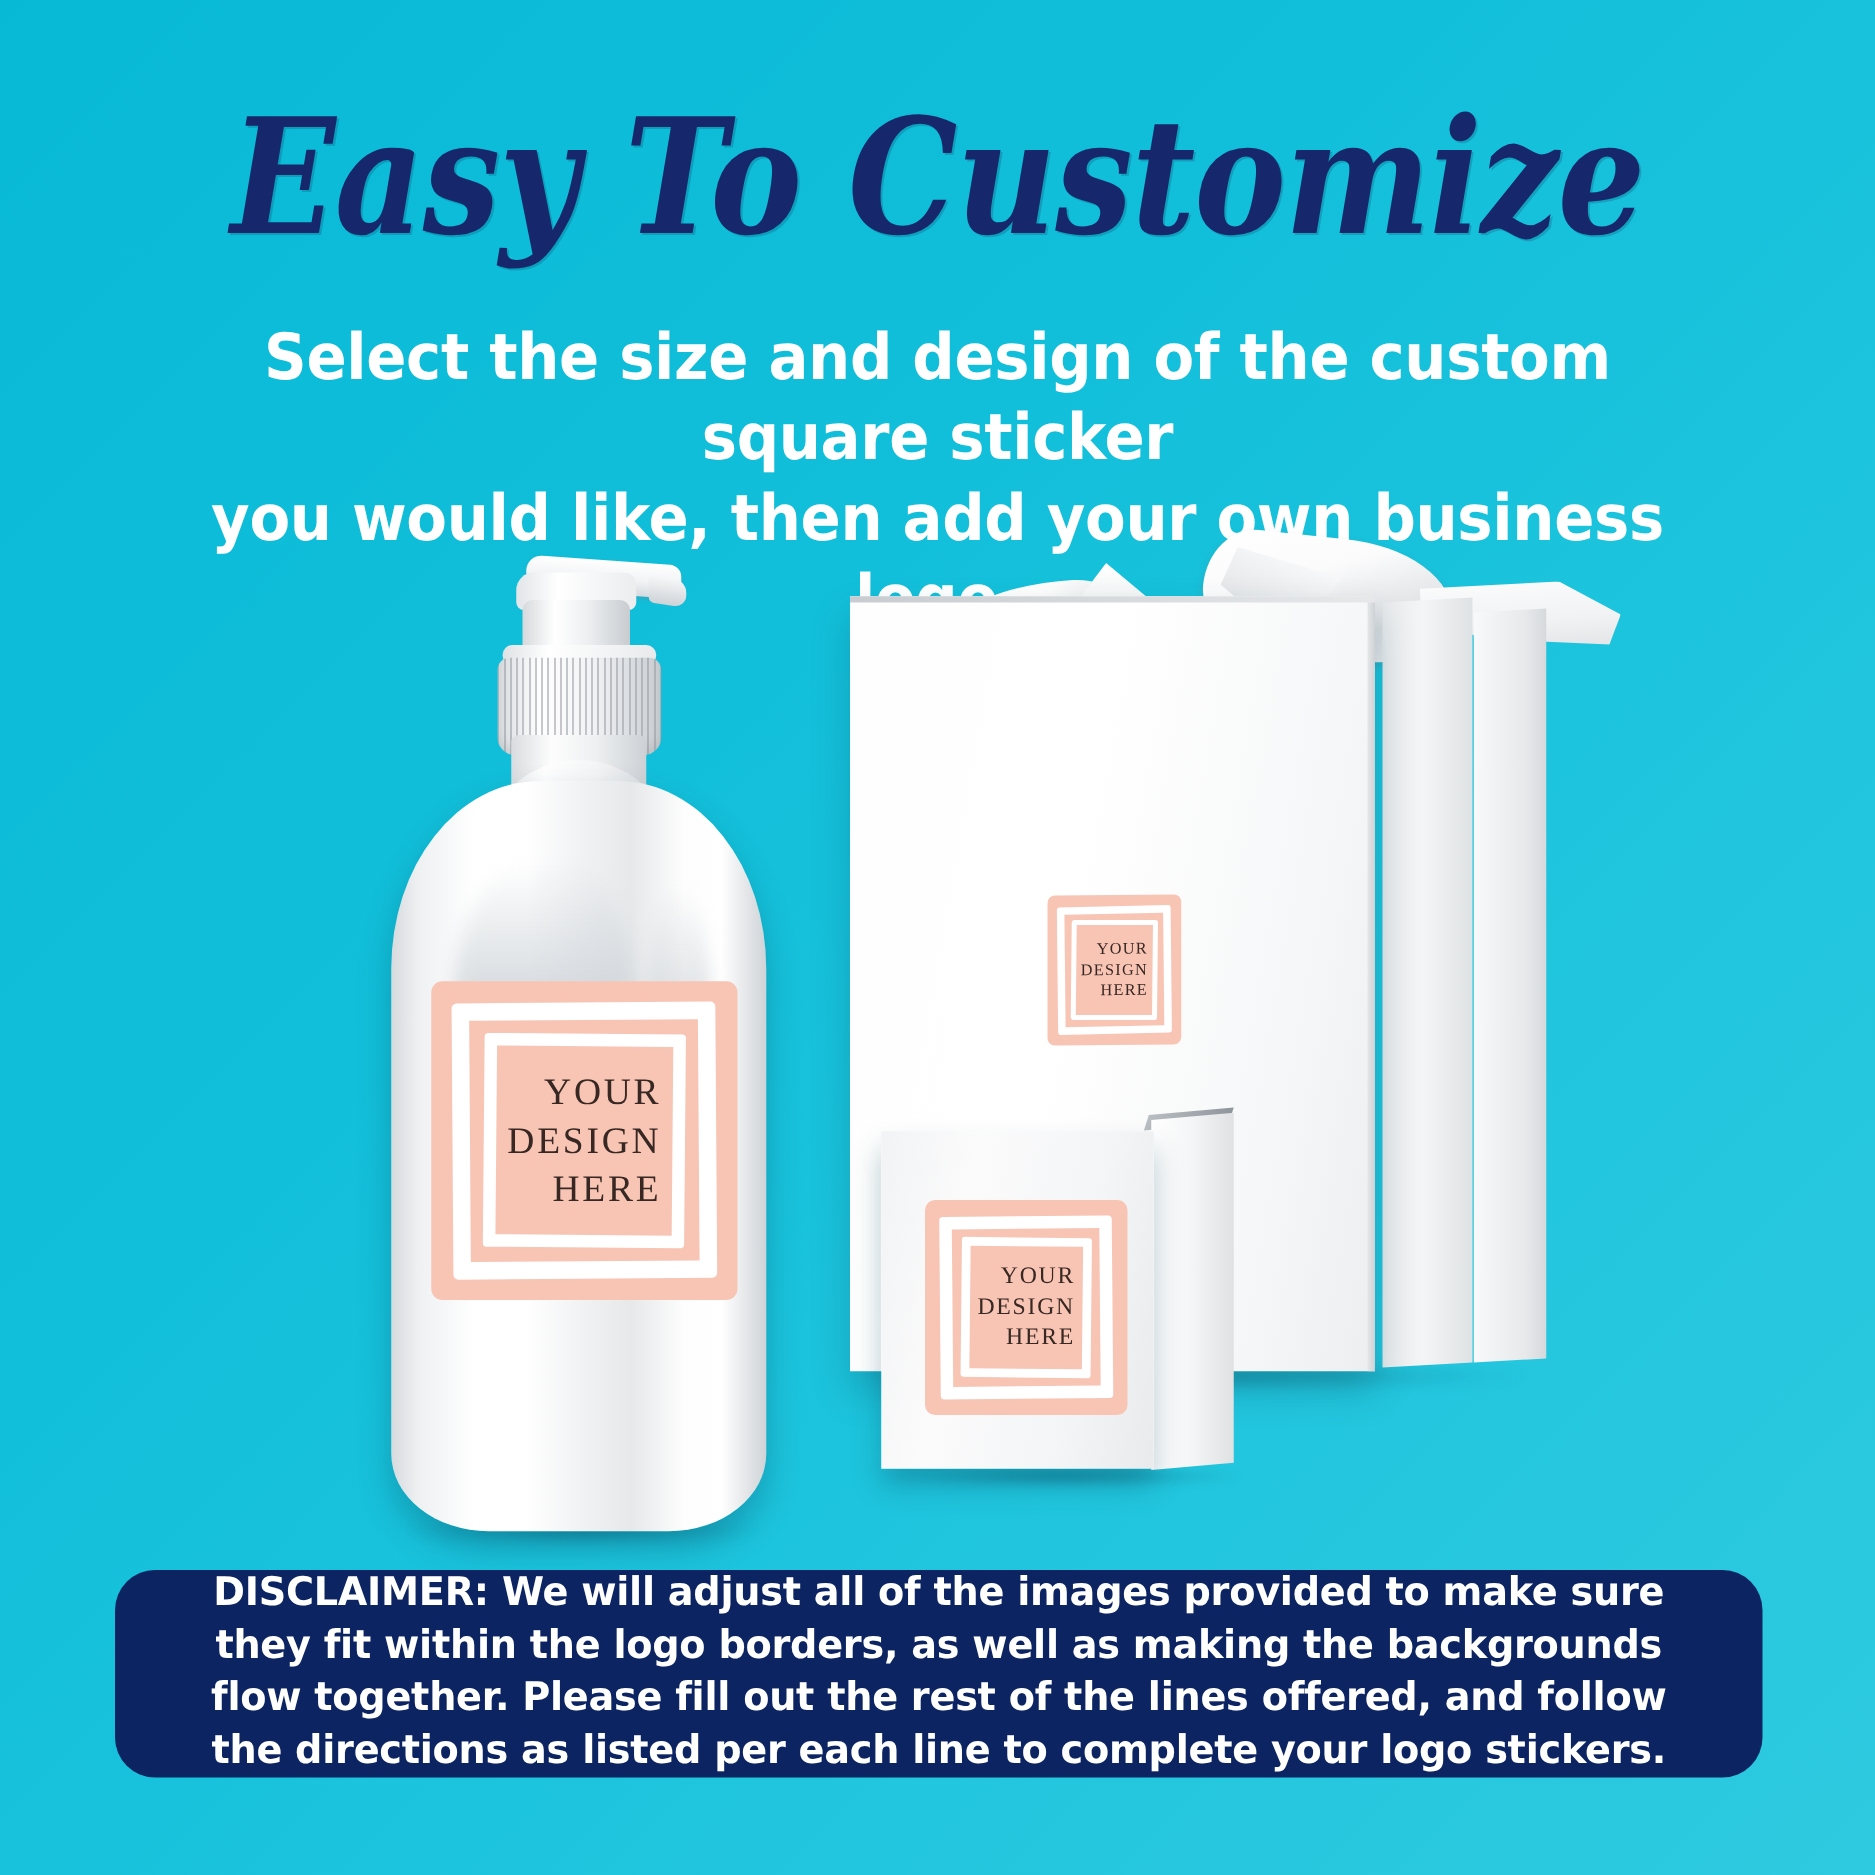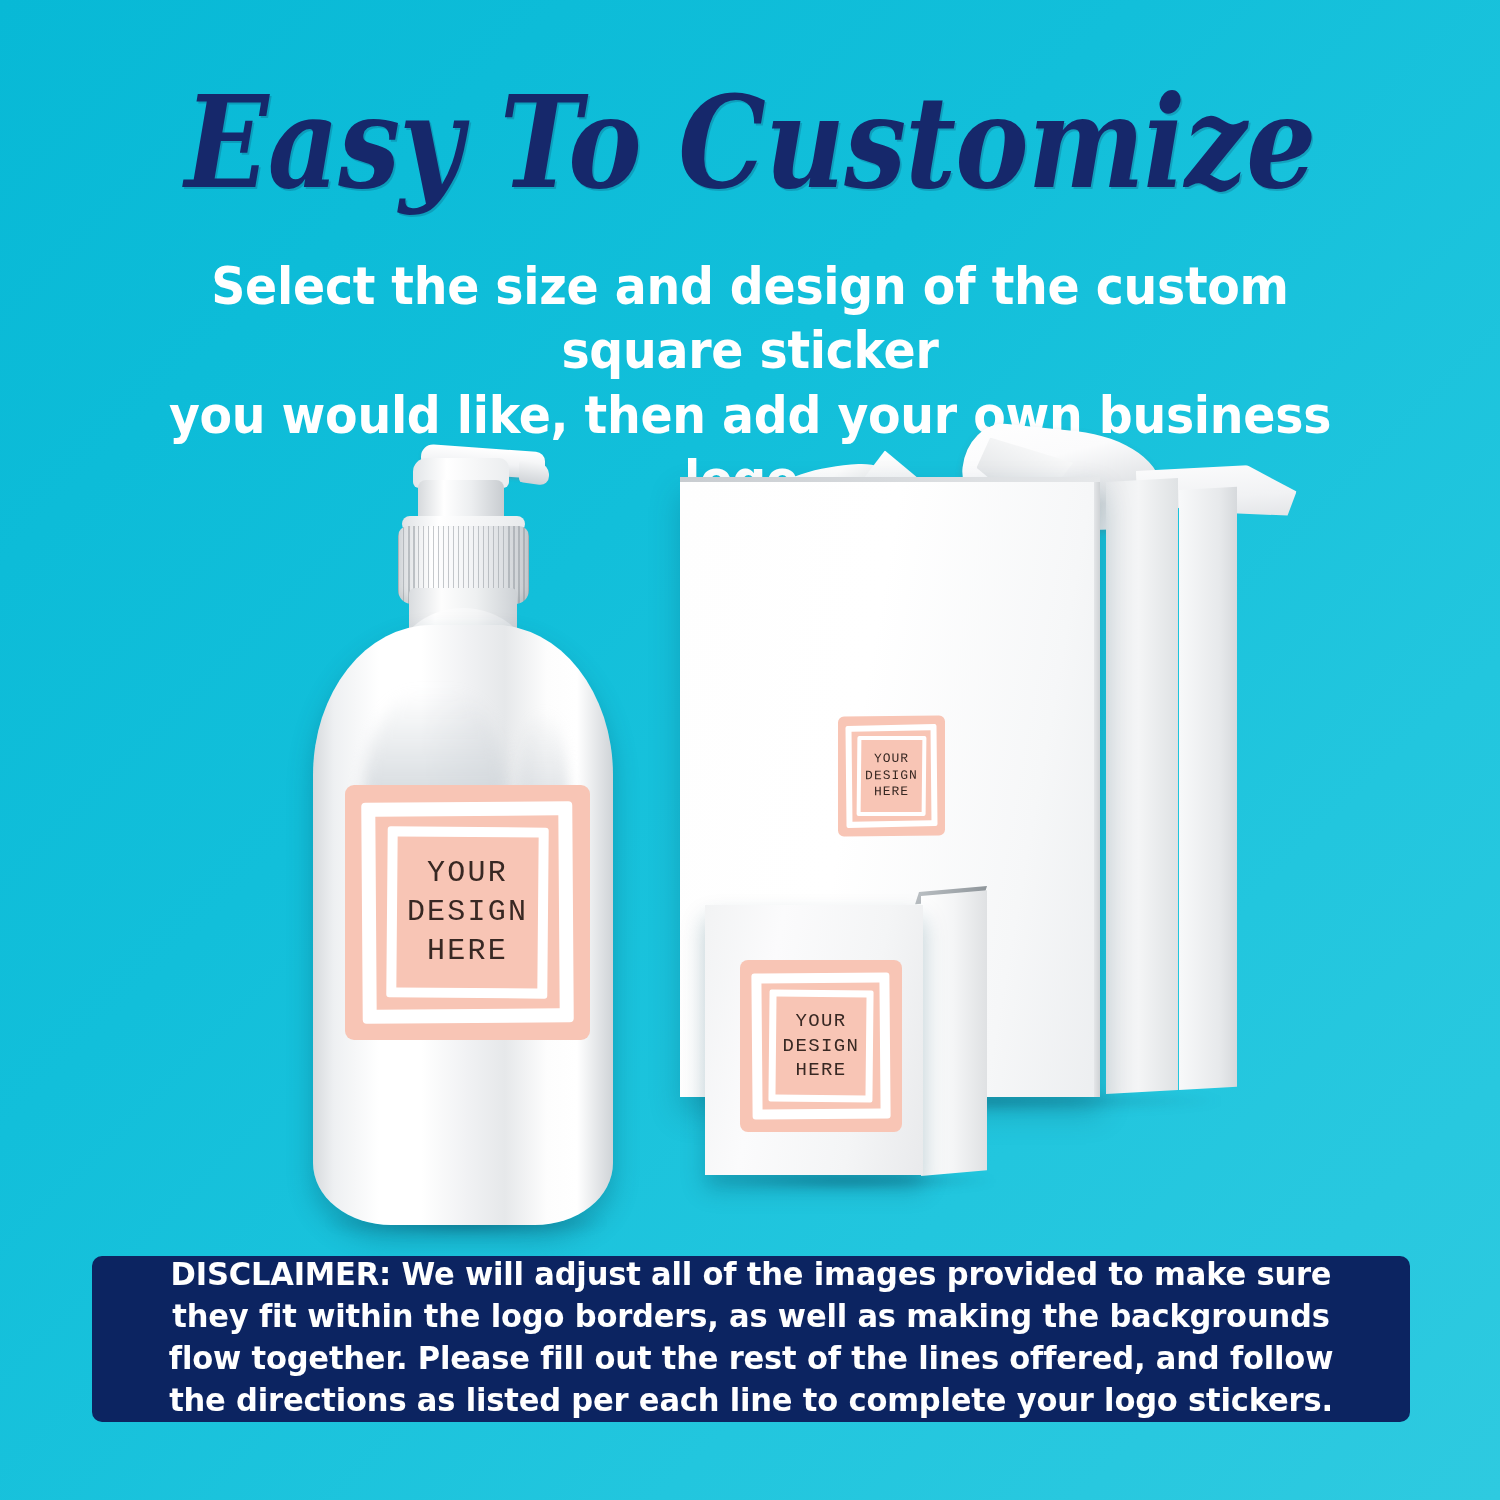--- a/index.html
+++ b/index.html
@@ -248,22 +248,22 @@
   }
   .sticker .frame-outer,
   .sticker .frame-inner {
     position:absolute;
     border-style:solid;
     border-color:#ffffff;
     border-radius:2px;
   }
   .sticker .sticker-text {
     position:relative;
-    text-align:center;
-    font-family: Liberation Mono, monospace;
+    text-align:right;
+    font-family: Liberation Serif, serif;
     font-weight:300;
     color:#382823;
     line-height:1.30;
     z-index:3;
     white-space:pre-line;
   }
 
   
   #sticker-bottle {
     left:345px; top:785px; width:245px; height:255px; border-radius:9px;
@@ -293,21 +293,21 @@
     border-radius:3px; transform: rotate(-0.5deg); }
   #sticker-carton .frame-inner { left:29px; top:30px; right:29px; bottom:30px; border-width:7px;
     border-radius:2px; transform: rotate(0.6deg); }
   #sticker-carton .sticker-text { font-size:19px; letter-spacing:1.4px; }
 
   
   .disclaimer {
     position:absolute;
     left:92px; top:1256px; width:1318px; height:166px;
     background:#0c2461;
-    border-radius:10px;
+    border-radius:32px;
     display:flex; align-items:center; justify-content:center;
     padding: 6px 26px 10px 26px;
   }
   .disclaimer-text {
     font-family:"DejaVu Sans", sans-serif;
     font-weight:700;
     font-size:31.5px;
     line-height:1.34;
     color:#ffffff;
     text-align:center;

